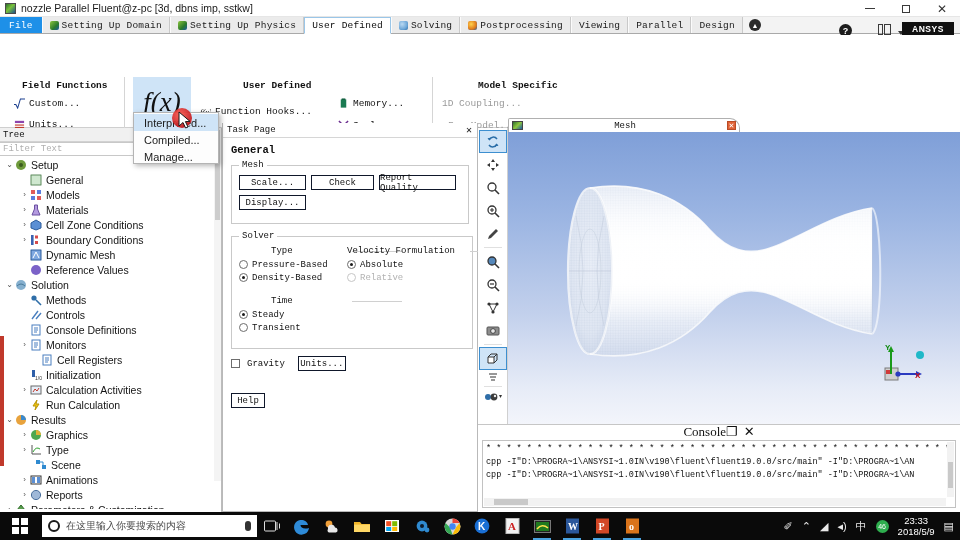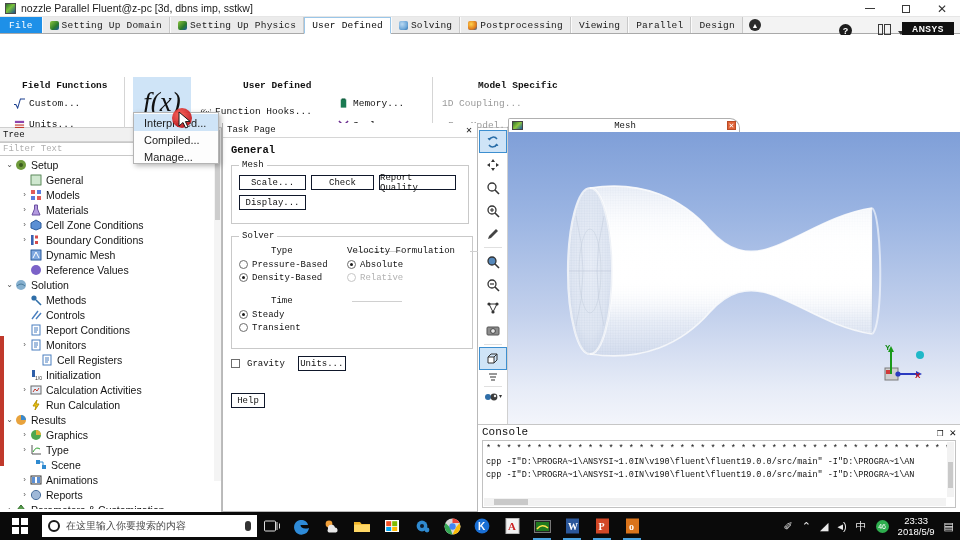--- a/index.html
+++ b/index.html
@@ -202,23 +202,23 @@
   }
   
   #nozzle{ position:absolute;left:24px;top:24px;width:400px;height:230px;}
   #axis-triad{ position:absolute;right:32px;bottom:28px;width:54px;height:54px;}
   
   #console{
     position:absolute;left:478px;top:424px;width:482px;height:88px;background:#ffffff;
     border-top:1px solid #c6c6c6;
   }
   #console-header{
-    height:14px;display:flex;align-items:center;justify-content:space-between;
-    padding:0 4px; font-family:Liberation Mono, monospace;
-    font-size:11px;color:#111;
+    height:14px;display:flex;align-items:center;justify-content:center;
+    padding:0 4px; font-family:Liberation Serif, serif;
+    font-size:13px;color:#111;
   }
   #console-body{
     position:absolute;left:4px;top:15px;right:4px;bottom:4px;border:1px solid #c2c2c2;
     background:#ffffff;overflow:hidden;
     font-family:"Liberation Mono","DejaVu Sans Mono",monospace;font-size:8.5px;color:#111;
     padding:2px 3px;
   }
   .cline{ white-space:nowrap; line-height:13px;}
   #console-vscroll{position:absolute;right:1px;top:1px;width:7px;bottom:10px;background:#f2f2f2;}
   #console-vscroll i{position:absolute;left:1px;top:20px;width:5px;height:26px;background:#c9c9c9;}
@@ -505,21 +505,21 @@
         </svg>
       <span>Controls</span>
     </div>
 
     <div class="tnode" style="padding-left:19px">
       <span class="tarrow"></span>
       <svg class="tico" viewBox="0 0 12 12">
           <rect x="2" y="1" width="8" height="10" fill="#fff" stroke="#4a7fbf"></rect>
           <path d="M4 4 H8 M4 6 H8 M4 8 H7" stroke="#4a7fbf"></path>
         </svg>
-      <span>Report Conditions</span>
+      <span>Console Definitions</span>
     </div>
 
     <div class="tnode" style="padding-left:19px">
       <span class="tarrow">›</span>
       <svg class="tico" viewBox="0 0 12 12">
           <rect x="2" y="1" width="8" height="10" fill="#fff" stroke="#4a7fbf"></rect>
           <path d="M4 4 H8 M4 6 H8 M4 8 H7" stroke="#4a7fbf"></path>
         </svg>
       <span>Monitors</span>
     </div>

